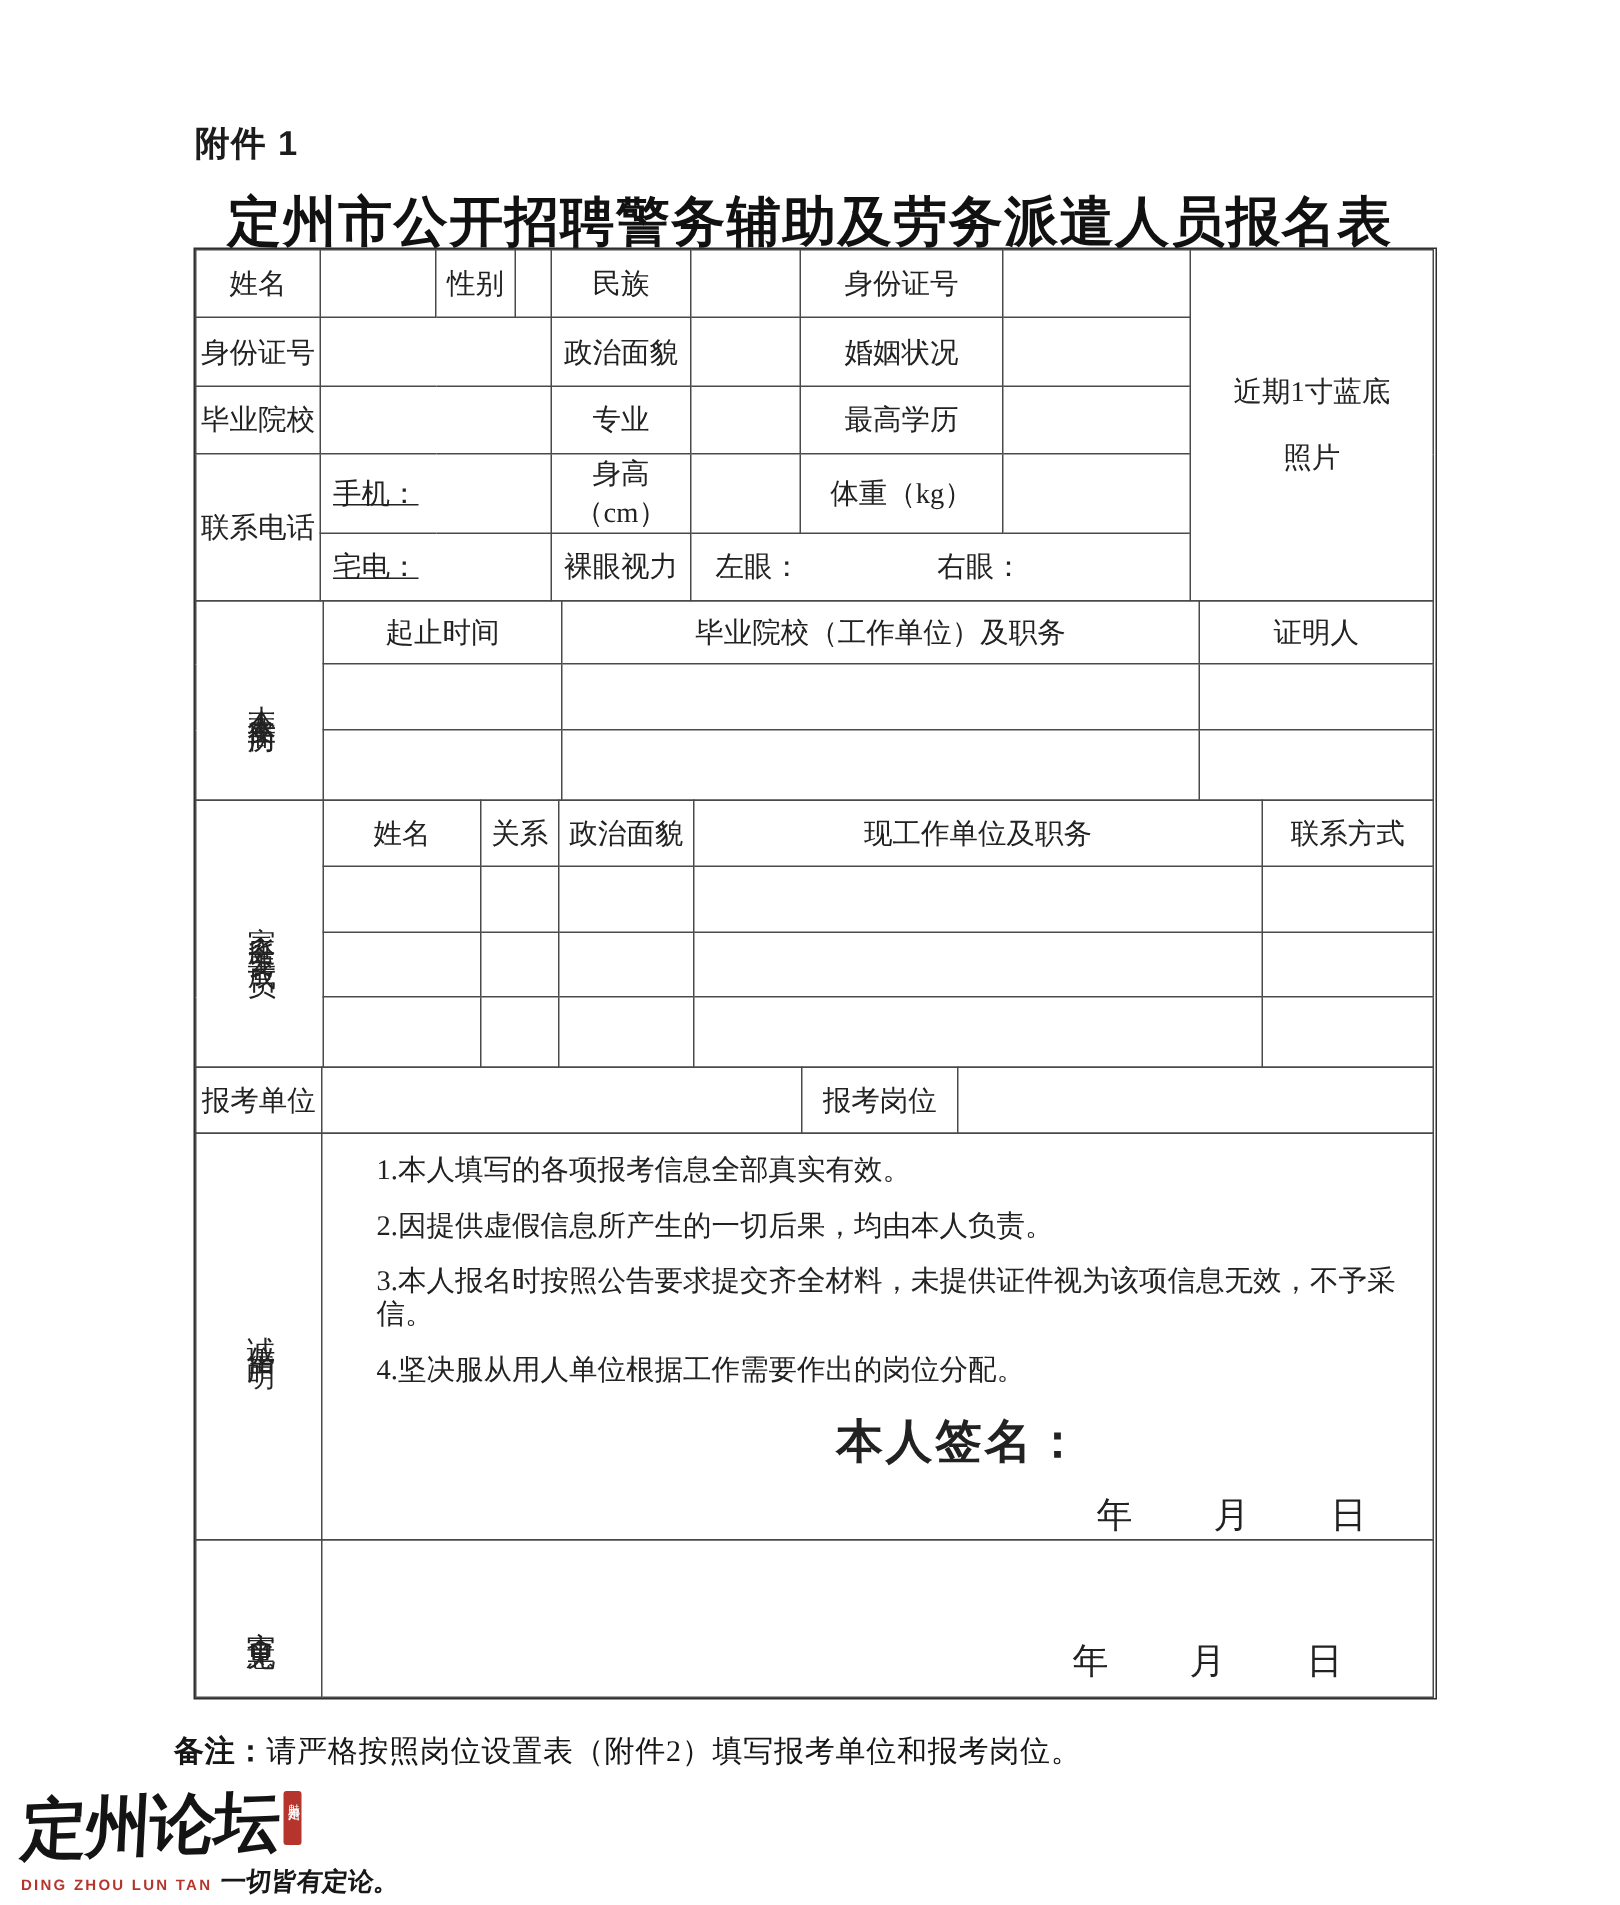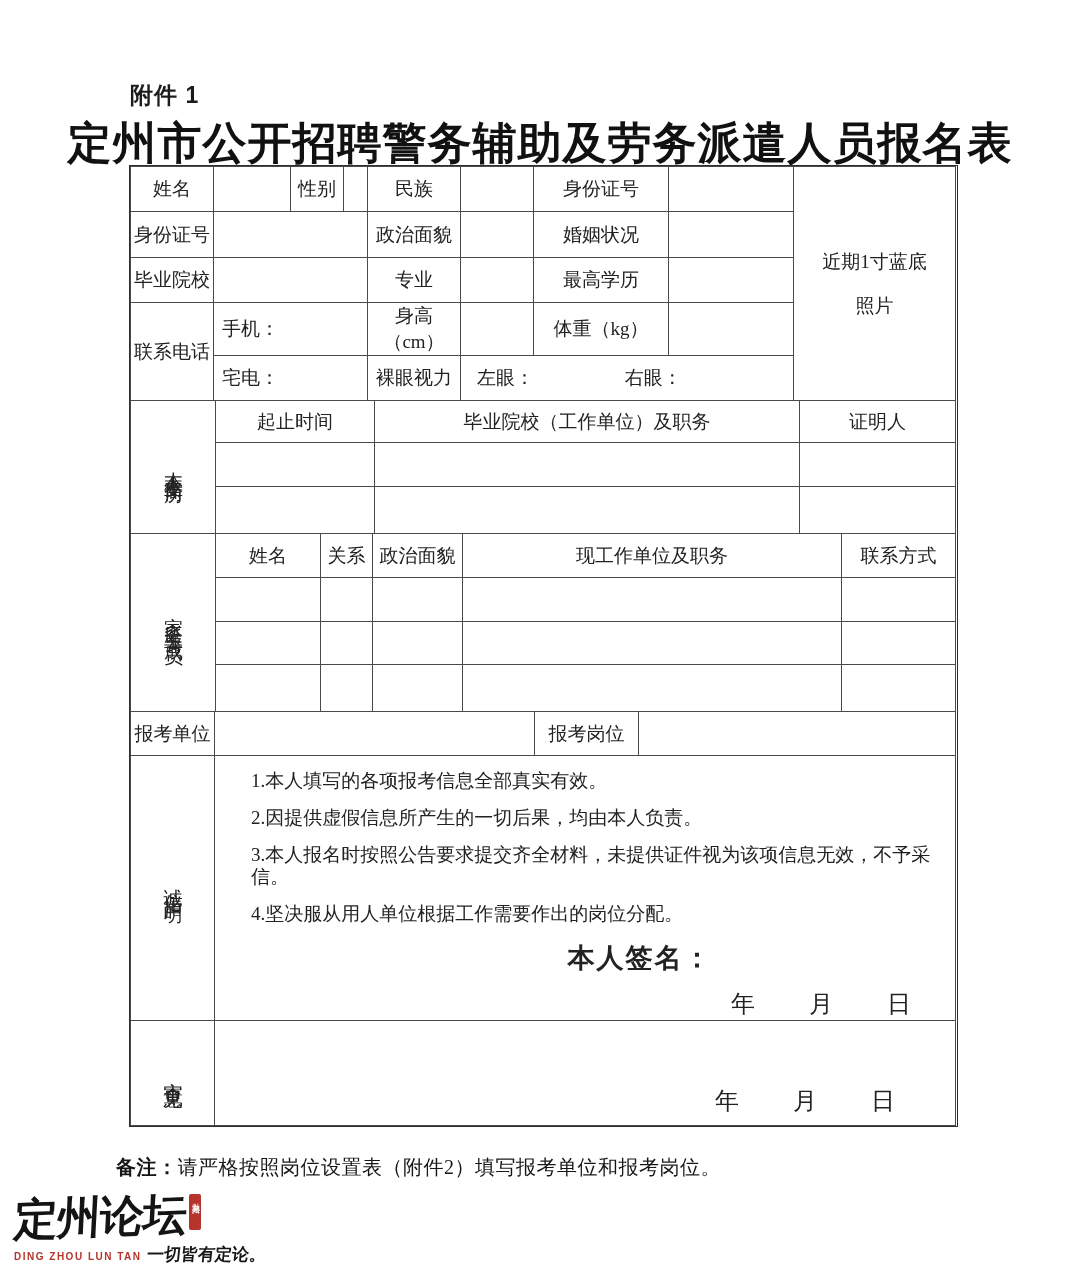--- a/index.html
+++ b/index.html
@@ -6,51 +6,51 @@
   body{
     width:1080px;height:1270px;position:relative;background:#ffffff;
     font-family:"Liberation Serif","DejaVu Serif",serif;color:#1c1c1c;
     overflow:hidden;
   }
   .attachment{
     position:absolute;left:130px;top:80px;font-size:23px;font-weight:600;
     font-family:"Liberation Sans","DejaVu Sans",sans-serif;letter-spacing:1px;
   }
   .main-title{
-    position:absolute;left:0;top:114px;width:1080px;text-align:center;
-    font-size:44px;font-weight:800;letter-spacing:1px;
+    position:absolute;left:0;top:124px;width:1080px;text-align:center;
+    font-size:36px;font-weight:800;letter-spacing:1px;
     font-family:"Liberation Sans","DejaVu Sans",sans-serif;color:#111;
   }
   .form-wrap{
     position:absolute;left:129px;top:165px;width:827px;
     border:1px solid #2e2e2e;
   }
   table.sec{
     border-collapse:collapse;table-layout:fixed;width:825px;margin-top:-1px;
   }
   table.sec:first-child{margin-top:0;}
   td{
     border:1px solid #4a4a4a;font-size:19px;text-align:center;
     vertical-align:middle;padding:0;color:#222;overflow:hidden;
   }
-  td.lft{text-align:left;padding-left:8px;}
+  td.lft{text-align:left;padding-left:8px;text-decoration:underline;}
   .two-line{line-height:1.45;}
   .vlabel{
     display:inline-block;writing-mode:vertical-lr;text-orientation:upright;
     letter-spacing:6px;line-height:1.1;
   }
   .vlabel.tight{letter-spacing:3px;}
   .photo-cell{font-size:19px;line-height:2.3;}
   .eyes-cell{text-align:left;padding-left:16px;}
   .eyes-cell .right-eye{margin-left:86px;}
   .decl-cell{vertical-align:top;text-align:left;}
   .decl-cell p{margin:0;padding:14px 8px 0 36px;font-size:19px;line-height:1.2;}
   .sign-line{
     margin-top:14px;text-align:center;padding-left:110px;
-    font-size:27px;font-weight:700;letter-spacing:2px;
+    font-size:31px;font-weight:700;letter-spacing:2px;
   }
   .date-line{
     text-align:right;padding-right:42px;font-size:24px;margin-top:12px;letter-spacing:2px;
   }
   .review-cell{position:relative;}
   .review-cell .date-line{
     position:absolute;right:0;bottom:8px;left:0;padding-right:58px;
   }
   .footnote{
     position:absolute;left:116px;top:1154px;width:825px;font-size:20px;

